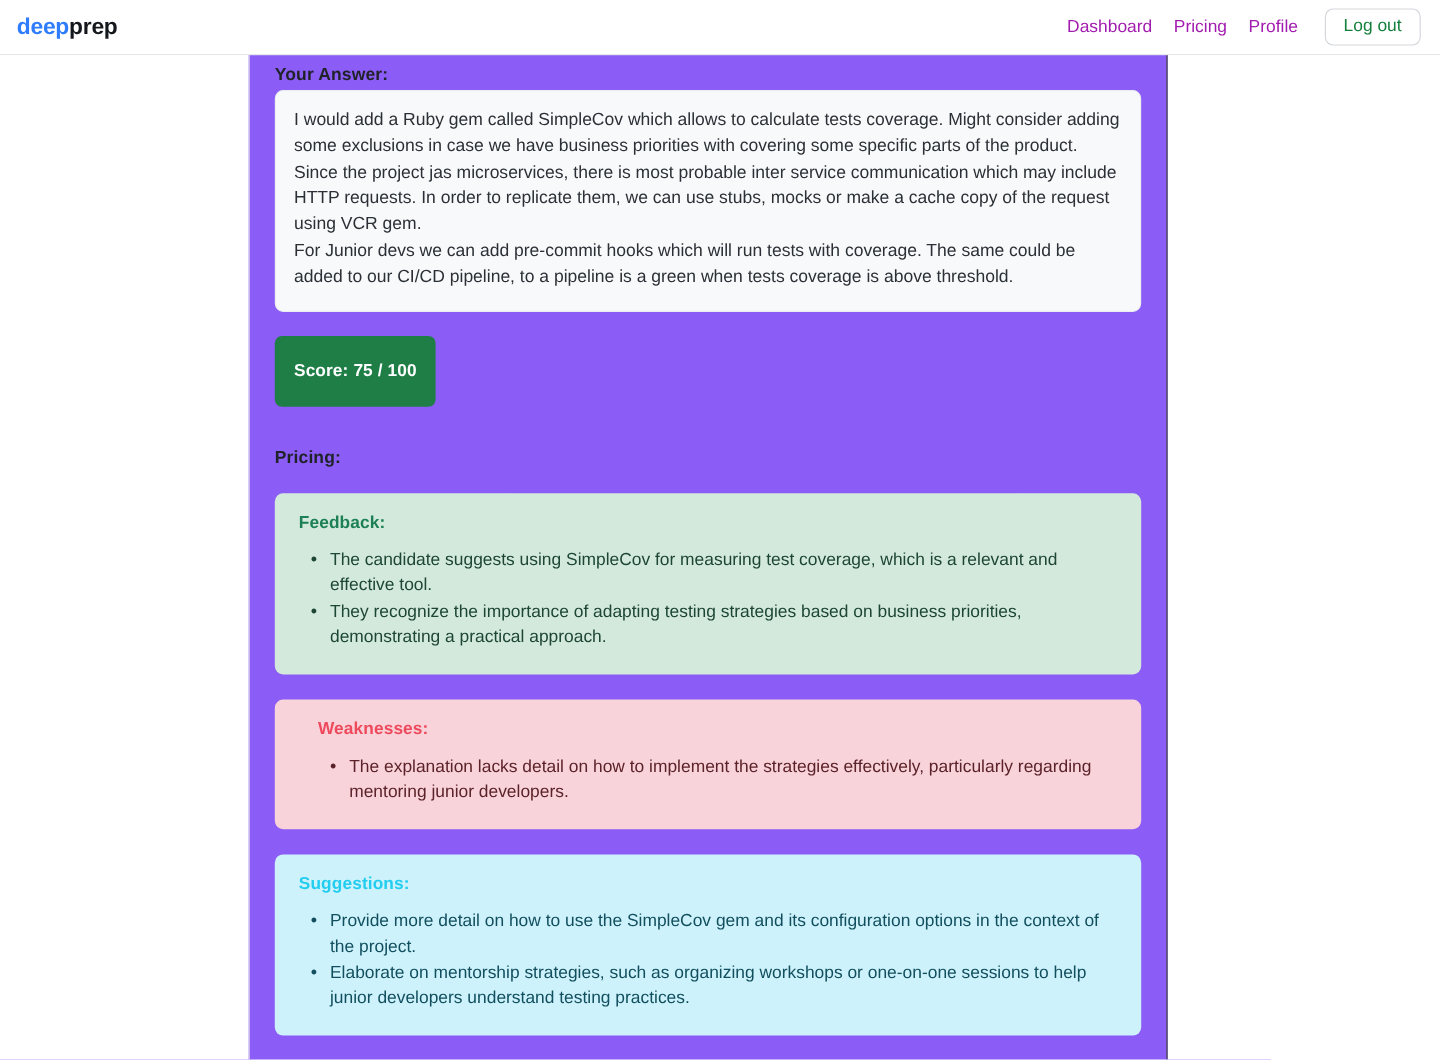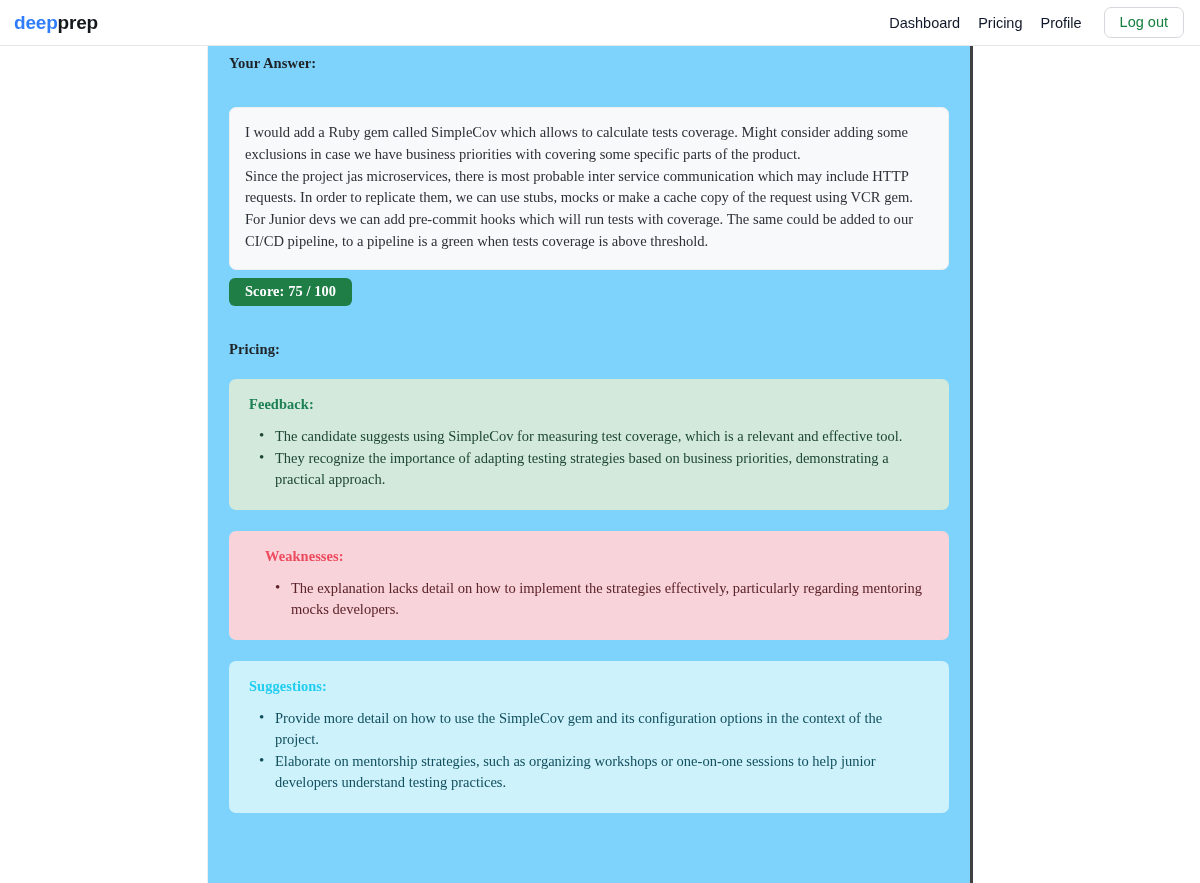--- a/index.html
+++ b/index.html
@@ -40,21 +40,21 @@
 
   .nav-right {
     margin-left: auto;
     display: flex;
     align-items: center;
     gap: 18px;
   }
 
   .nav-link {
     font-size: 14.5px;
-    color: #0f172a;
+    color: #a21caf;
     text-decoration: none;
     white-space: nowrap;
     cursor: pointer;
   }
 
   .logout-btn {
     font-size: 14.5px;
     color: #15803d;
     background: #ffffff;
     border: 1px solid #d5d8dc;
@@ -74,65 +74,64 @@
     position: relative;
     background: #ffffff;
   }
 
   .content-card {
     position: absolute;
     left: 207px;
     top: 0;
     width: 766px;
     height: 837px;
-    background: #7dd3fc;
+    background: #8b5cf6;
     border-left: 1px solid #edeef0;
-    border-right: 3px solid #404040;
+    border-right: 1px solid #404040;
     padding: 0 21px;
     overflow: hidden;
-    font-family: Liberation Serif, serif;
   }
 
   .section-label {
     font-size: 14.6px;
     font-weight: bold;
     color: #1f2328;
     margin-top: 0;
     padding-top: 9px;
     letter-spacing: 0.1px;
   }
 
   
   .answer-box {
-    margin-top: 35px;
+    margin-top: 4px;
     background: #f8f9fa;
     border: 1px solid #eceef0;
     border-radius: 7px;
     padding: 14px 15px 16px 15px;
   }
 
   .answer-text {
     font-size: 14.6px;
     line-height: 21.8px;
     color: #2b3036;
     white-space: pre-line;
   }
 
   
   .score-label { margin-top: 27px; }
 
   .score-badge {
     display: inline-block;
-    margin-top: 8px;
+    margin-top: 20px;
     background: #1e7e46;
     color: #ffffff;
     font-size: 14.4px;
     font-weight: bold;
     border-radius: 6px;
-    padding: 6px 16px;
+    padding: 22px 16px;
     line-height: 1.1;
     letter-spacing: 0.1px;
   }
 
   .feedback-label { margin-top: 26px; }
 
   
   .fb-box {
     margin-top: 21px;
     border-radius: 7px;
@@ -210,21 +209,21 @@
       <div class="fb-heading">Feedback:</div>
       <ul class="fb-list">
         <li>The candidate suggests using SimpleCov for measuring test coverage, which is a relevant and effective tool.</li>
         <li>They recognize the importance of adapting testing strategies based on business priorities, demonstrating a practical approach.</li>
       </ul>
     </div>
 
     <div class="fb-box weaknesses">
       <div class="fb-heading">Weaknesses:</div>
       <ul class="fb-list">
-        <li>The explanation lacks detail on how to implement the strategies effectively, particularly regarding mentoring mocks developers.</li>
+        <li>The explanation lacks detail on how to implement the strategies effectively, particularly regarding mentoring junior developers.</li>
       </ul>
     </div>
 
     <div class="fb-box suggestions">
       <div class="fb-heading">Suggestions:</div>
       <ul class="fb-list">
         <li>Provide more detail on how to use the SimpleCov gem and its configuration options in the context of the project.</li>
         <li>Elaborate on mentorship strategies, such as organizing workshops or one-on-one sessions to help junior developers understand testing practices.</li>
       </ul>
     </div>

